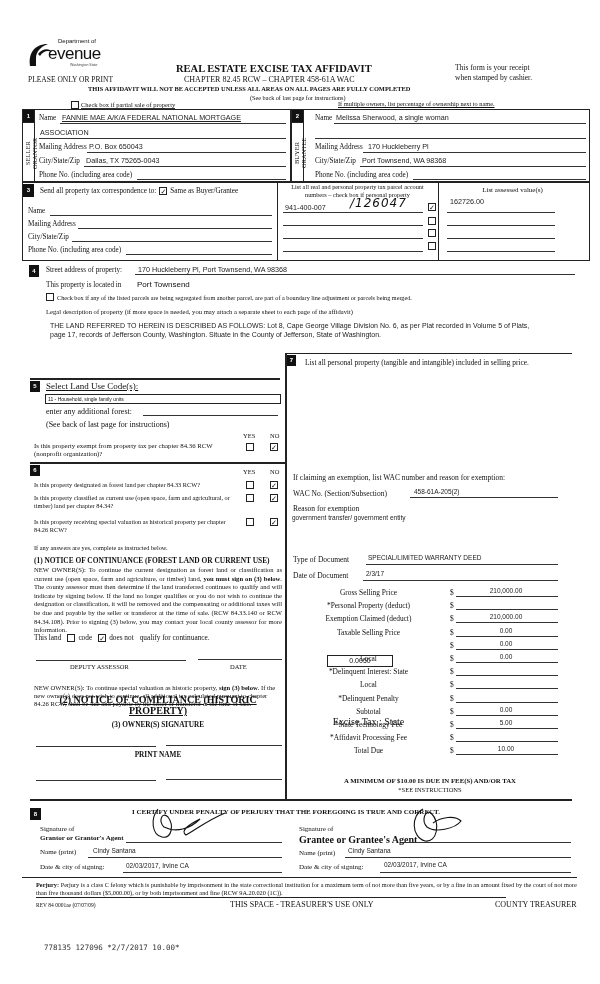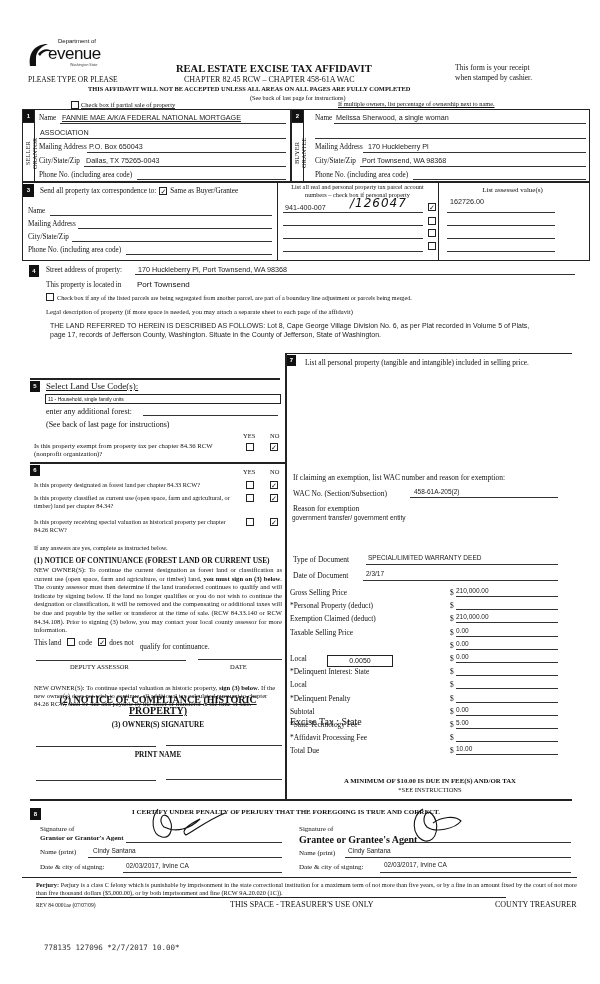--- a/index.html
+++ b/index.html
@@ -7,38 +7,38 @@
   .abs{position:absolute;}
   .sans{font-family:"Liberation Sans",sans-serif;}
   .mono{font-family:"DejaVu Sans Mono",monospace;}
   .fill{font-family:"Liberation Sans",sans-serif;font-size:7.2px;color:#222;}
   .lbl{font-size:7.2px;white-space:nowrap;}
   .uline{border-bottom:1px solid #333;}
   .box{border:1px solid #222;}
   .secnum{background:#111;color:#fff;font-size:6px;text-align:center;font-family:"Liberation Sans",sans-serif;font-weight:bold;}
   .cb{width:8px;height:8px;border:1px solid #222;background:#fff;font-size:7px;line-height:8px;text-align:center;font-family:"DejaVu Sans",sans-serif;box-sizing:border-box;}
   .vert{writing-mode:vertical-rl;transform:rotate(180deg);font-size:6.5px;text-align:center;line-height:7px;}
-  .right{text-align:left;}
+  .right{text-align:center;}
   .center{text-align:center;}
   .bold{font-weight:bold;}
   .row-line{position:absolute;border-bottom:1px solid #333;}
 </style>
 </head>
 <body>
 
 <div class="abs" style="left:26px;top:38px;width:90px;height:40px;">
   <svg class="abs" style="left:0;top:2px;" width="30" height="30" viewBox="0 0 30 30">
     <path d="M4 26 C2 14 8 4 22 4 C14 7 10 12 10 18 L10 26 Z" fill="#111"></path>
     <path d="M12 14 C16 8 24 8 26 12 C22 10 17 11 14 16 Z" fill="#111"></path>
   </svg>
   <div class="abs sans" style="left:32px;top:0;font-size:6px;">Department of</div>
   <div class="abs sans" style="left:22px;top:6px;font-size:17px;letter-spacing:-0.5px;">evenue</div>
   <div class="abs sans" style="left:44px;top:25px;font-size:3.5px;color:#444;">Washington State</div>
 </div>
-<div class="abs lbl" style="left:28px;top:75px;font-size:7.5px;">PLEASE TYPE OR PLEASE</div>
+<div class="abs lbl" style="left:28px;top:75px;font-size:7.5px;">PLEASE ONLY OR PRINT</div>
 <div class="abs bold" style="left:176px;top:63px;font-size:10.5px;">REAL ESTATE EXCISE TAX AFFIDAVIT</div>
 <div class="abs" style="left:184px;top:75px;font-size:8px;">CHAPTER 82.45 RCW – CHAPTER 458-61A WAC</div>
 <div class="abs" style="left:455px;top:63px;font-size:7.5px;">This form is your receipt</div>
 <div class="abs" style="left:455px;top:73px;font-size:7.5px;">when stamped by cashier.</div>
 <div class="abs bold" style="left:88px;top:85px;font-size:6.4px;">THIS AFFIDAVIT WILL NOT BE ACCEPTED UNLESS ALL AREAS ON ALL PAGES ARE FULLY COMPLETED</div>
 <div class="abs" style="left:250px;top:94px;font-size:6.2px;">(See back of last page for instructions)</div>
 <div class="abs" style="left:71px;top:101px;display:flex;align-items:center;gap:2px;">
   <div class="cb"></div>
   <span class="lbl uline" style="font-size:6.5px;">Check box if partial sale of property</span>
 </div>
@@ -172,21 +172,21 @@
 
 <div class="abs" style="left:34px;top:544px;font-size:6.3px;">If any answers are yes, complete as instructed below.</div>
 <div class="abs bold" style="left:34px;top:556px;font-size:7.4px;white-space:nowrap;">(1) NOTICE OF CONTINUANCE (FOREST LAND OR CURRENT USE)</div>
 <div class="abs" style="left:34px;top:566px;width:248px;font-size:6.6px;line-height:8.6px;text-align:justify;"><span>NEW OWNER(S): To continue the current designation as forest land or classification as current use (open space, farm and agriculture, or timber) land, </span><b>you must sign on (3) below</b><span>. The county assessor must then determine if the land transferred continues to qualify and will indicate by signing below. If the land no longer qualifies or you do not wish to continue the designation or classification, it will be removed and the compensating or additional taxes will be due and payable by the seller or transferor at the time of sale. (RCW 84.33.140 or RCW 84.34.108). Prior to signing (3) below, you may contact your local county assessor for more information.</span></div>
 <div class="abs" style="left:34px;top:633px;display:flex;align-items:center;gap:3px;font-size:7.3px;">
   <span>This land</span>
   <div class="cb" style="margin-left:3px;"></div>
   <span>code</span>
   <div class="cb" style="margin-left:3px;">✓</div>
   <span>does not</span>
-  <span style="margin-left:3px;margin-top:9px;">qualify for continuance.</span>
+  <span style="margin-left:3px;">qualify for continuance.</span>
 </div>
 <div class="row-line" style="left:36px;top:660px;width:150px;"></div>
 <div class="row-line" style="left:198px;top:659px;width:84px;"></div>
 <div class="abs" style="left:70px;top:663px;font-size:6.5px;">DEPUTY ASSESSOR</div>
 <div class="abs" style="left:230px;top:663px;font-size:6.5px;">DATE</div>
 
 <div class="abs bold center" style="left:34px;top:694px;width:248px;font-size:10px;text-decoration:underline;">(2) NOTICE OF COMPLIANCE (HISTORIC PROPERTY)</div>
 <div class="abs" style="left:34px;top:684px;width:248px;font-size:6.6px;line-height:8px;"><span>NEW OWNER(S): To continue special valuation as historic property, </span><b>sign (3) below</b><span>. If the new owner(s) does not wish to continue, all additional tax calculated pursuant to chapter 84.26 RCW, shall be due and payable by the seller or transferor at the time of sale.</span></div>
 <div class="abs bold center" style="left:34px;top:720px;width:248px;font-size:7.3px;">(3) OWNER(S) SIGNATURE</div>
 <div class="row-line" style="left:36px;top:746px;width:120px;"></div>

